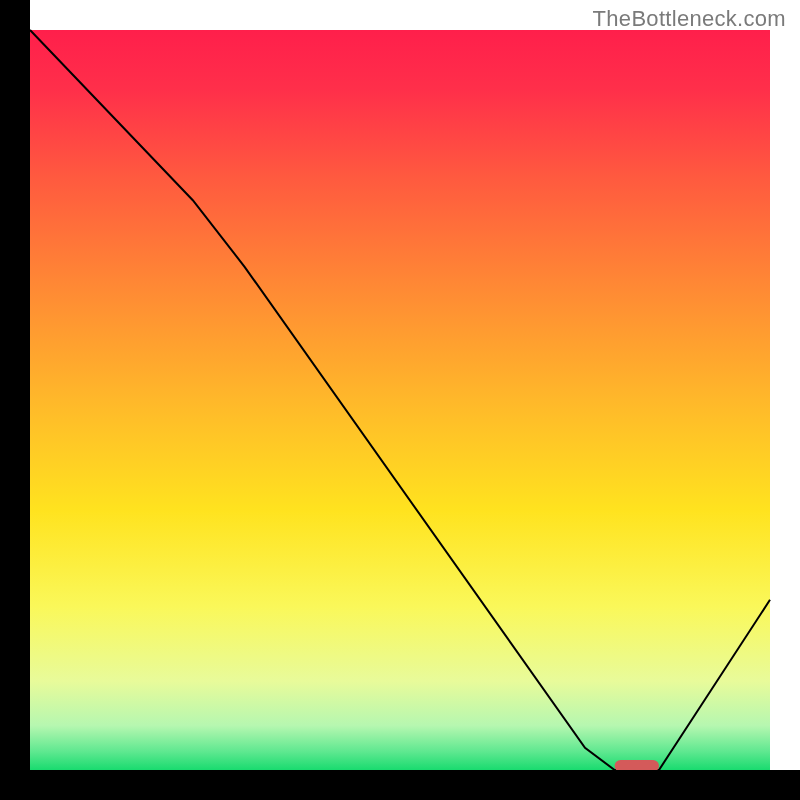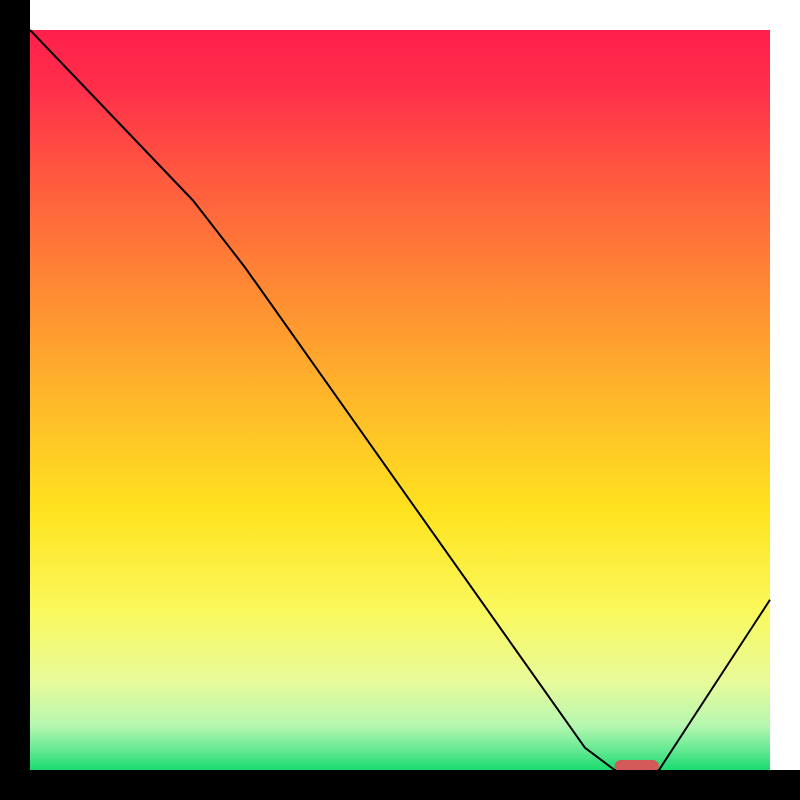--- a/index.html
+++ b/index.html
@@ -28,20 +28,21 @@
   svg.chart {
     position: absolute;
     left: 0;
     top: 0;
   }
 </style>
 </head>
 <body>
 <div class="container">
 
+  <div class="watermark">TheBottleneck.com</div>
 
   <svg class="chart" width="800" height="800" viewBox="0 0 800 800">
     <defs>
       <linearGradient id="bgGrad" x1="0" y1="0" x2="0" y2="1">
         <stop offset="0" stop-color="#ff1f4b"></stop>
         <stop offset="0.08" stop-color="#ff2f4a"></stop>
         <stop offset="0.20" stop-color="#ff5a3f"></stop>
         <stop offset="0.35" stop-color="#ff8a34"></stop>
         <stop offset="0.50" stop-color="#ffb82a"></stop>
         <stop offset="0.65" stop-color="#ffe31f"></stop>

